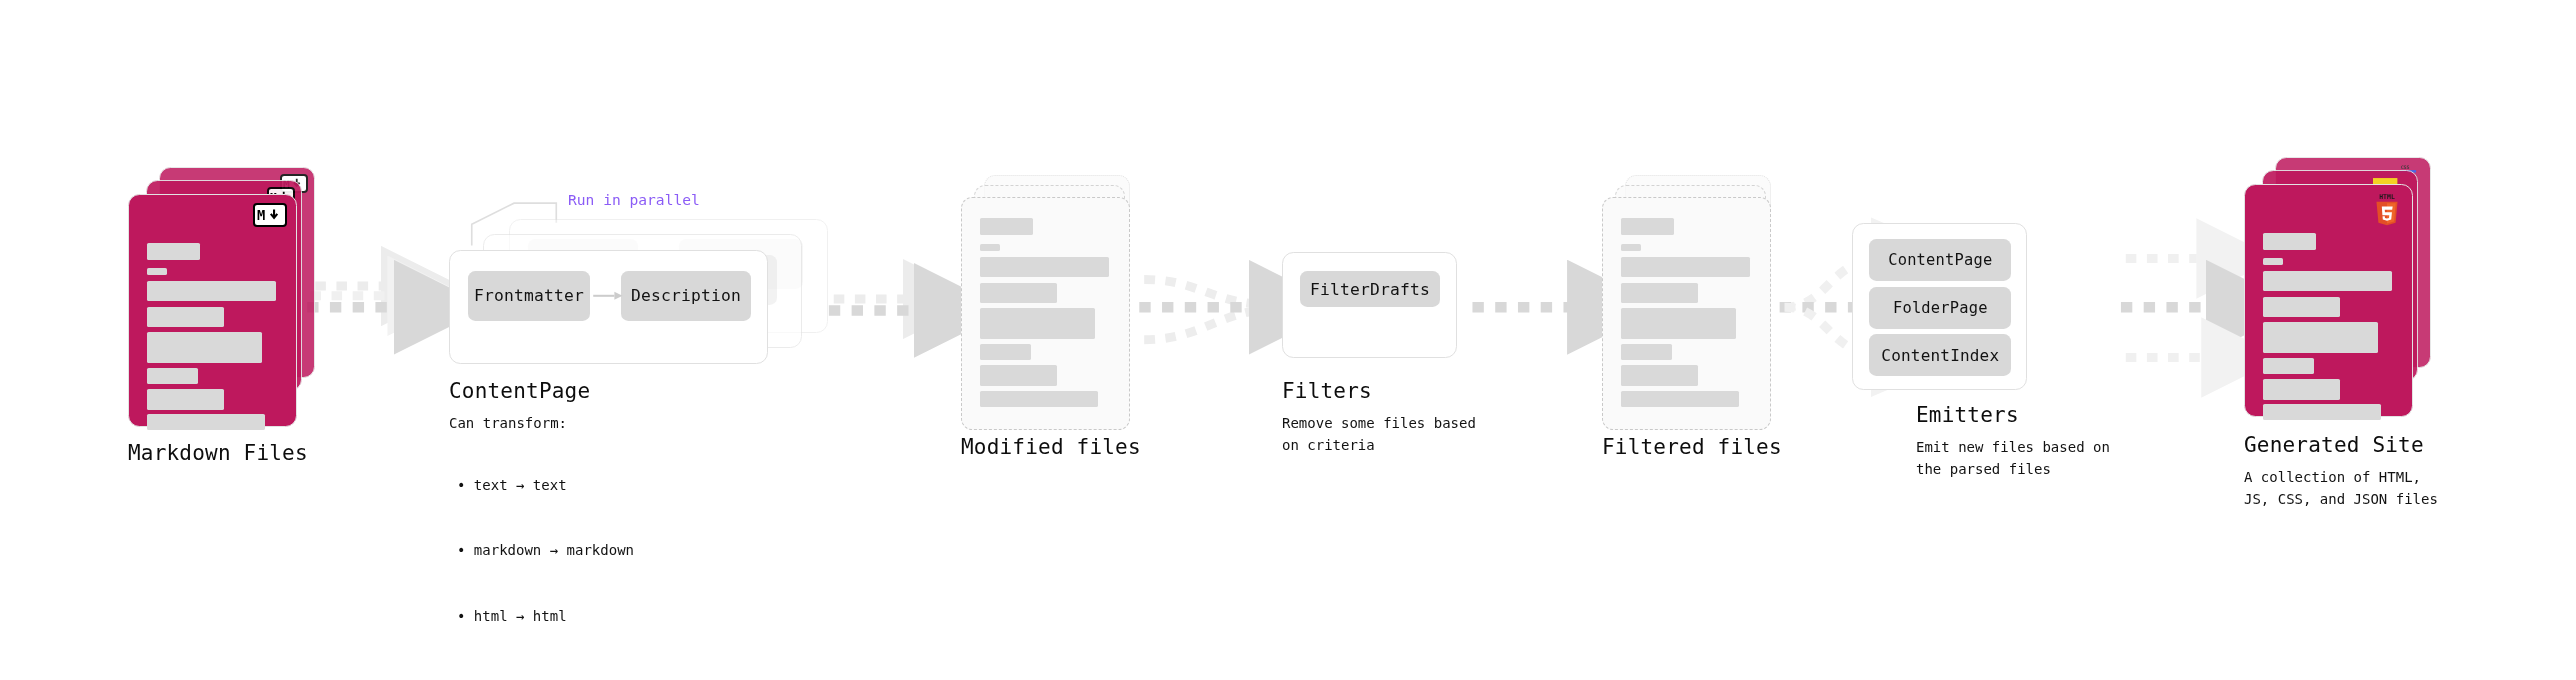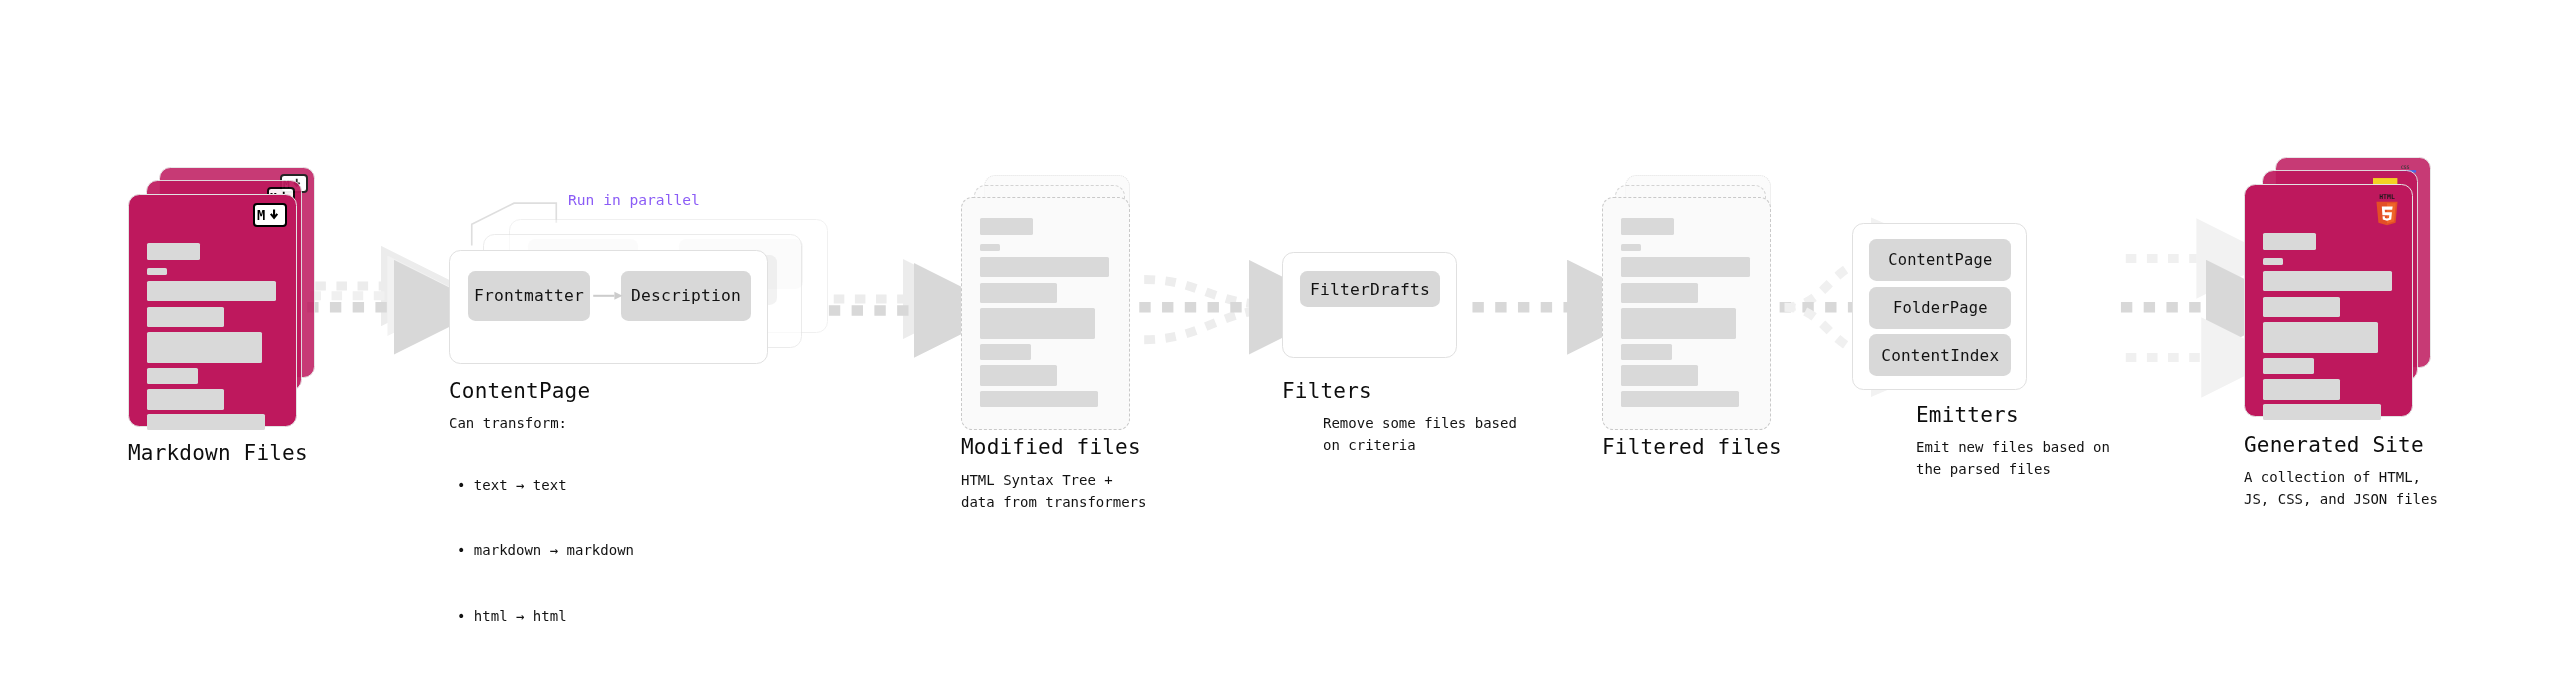--- a/index.html
+++ b/index.html
@@ -269,30 +269,28 @@
       <div class="bar" style="left:18px; top:59px; width:129px; height:20.3px;"></div>
       <div class="bar" style="left:18px; top:85px; width:77px; height:20.3px;"></div>
       <div class="bar" style="left:18px; top:110px; width:115px; height:31px;"></div>
       <div class="bar" style="left:18px; top:146px; width:51px; height:16.3px;"></div>
       <div class="bar" style="left:18px; top:167px; width:77px; height:21px;"></div>
       <div class="bar" style="left:18px; top:193px; width:118px; height:16.3px;"></div>
     </div>
   </div>
 
   <div class="title" style="left:961px; top:435px;">Modified files</div>
-  <div class="subtitle" style="left:961px; top:470px;">HTML Syntax Tree +
-data from transformers</div>
 
   <div class="pipebox" style="left:1282px; top:252px; width:175px; height:106px;">
     <div class="chip" style="left:17px; top:18px; width:140px; height:36px;">
       <span>FilterDrafts</span>
     </div>
   </div>
   <div class="title" style="left:1282px; top:379px;">Filters</div>
-  <div class="subtitle" style="left:1282px; top:413px;margin-left:41px;">Remove some files based
+  <div class="subtitle" style="left:1282px; top:413px;">Remove some files based
 on criteria</div>
 
   <div class="filestack" style="left:1602px; top:175px; width:179px; height:244px;">
     <div class="filecard dotted" style="left:23px; top:0px; width:146px; height:195px; opacity:.6;"></div>
     <div class="filecard dashed" style="left:13px; top:9.8px; width:151px; height:203px; opacity:.78;"></div>
     <div class="filecard dashed" style="left:0px; top:22px; width:169px; height:233px;">
       <div class="bar" style="left:18px; top:20.3px; width:53px; height:17px;"></div>
       <div class="bar" style="left:18px; top:46px; width:19.5px; height:6.5px;"></div>
       <div class="bar" style="left:18px; top:59px; width:129px; height:20.3px;"></div>
       <div class="bar" style="left:18px; top:85px; width:77px; height:20.3px;"></div>

